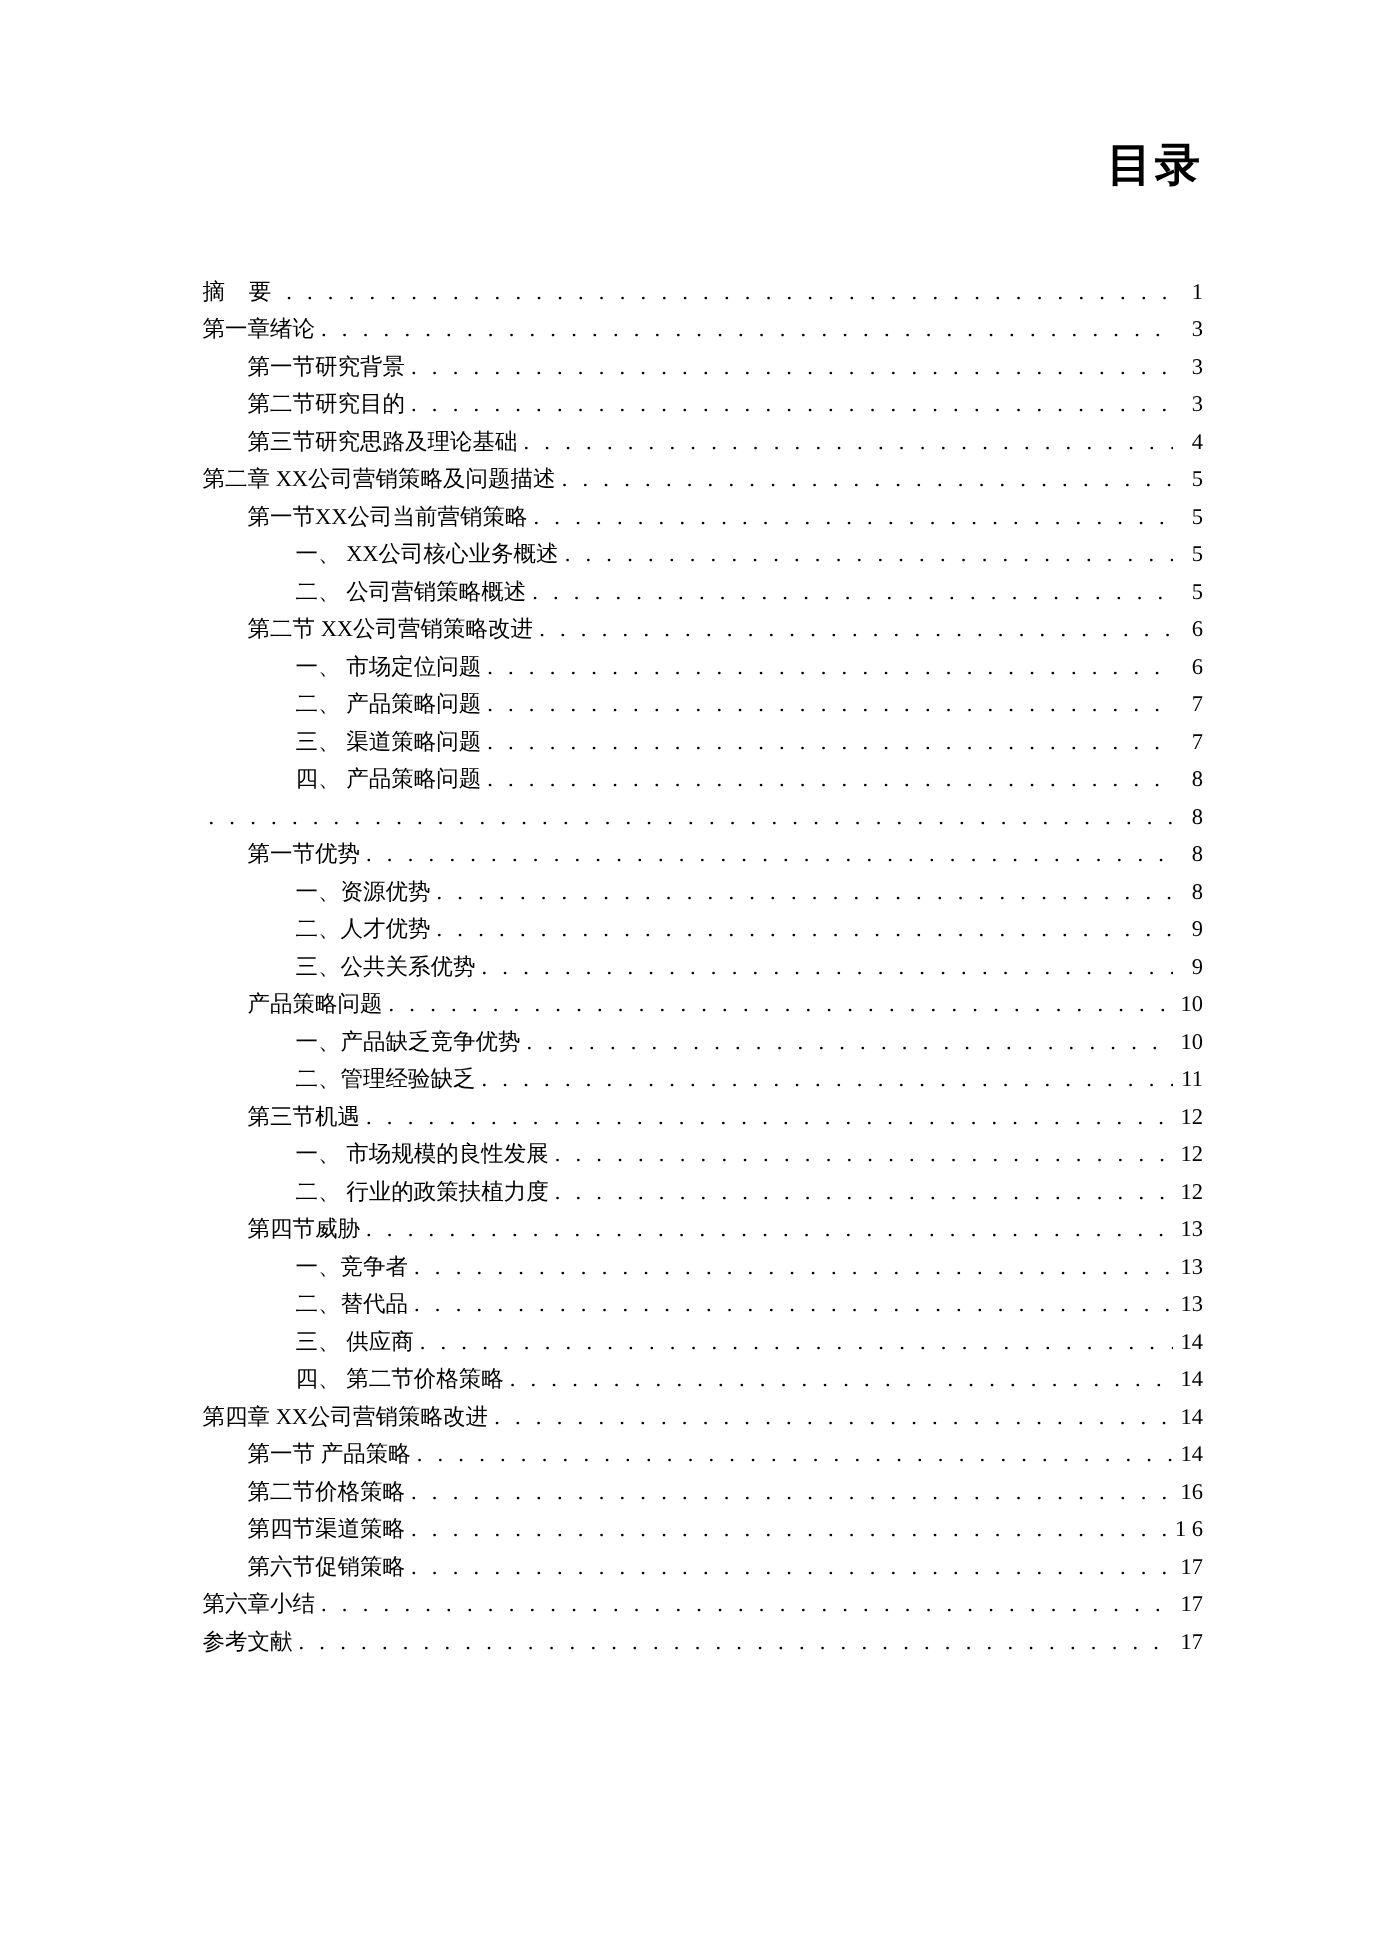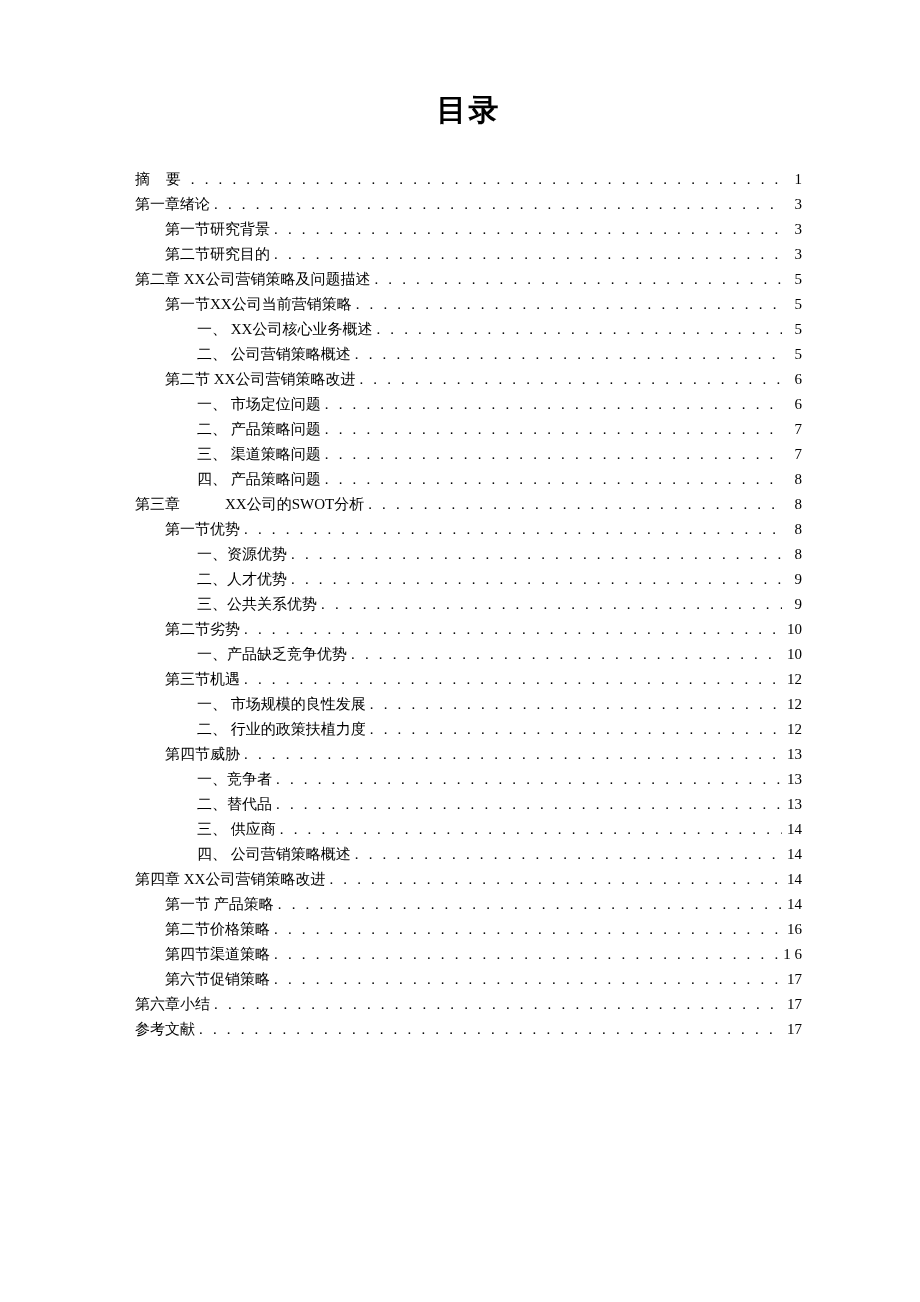--- a/index.html
+++ b/index.html
@@ -9,22 +9,22 @@
       background: #fff;
       font-family: "SimSun", "宋体", serif;
       font-size: 15px;
       color: #000;
       padding: 90px 118px 60px 135px;
     }
     .title {
       font-family: "SimHei", "黑体", sans-serif;
       font-size: 30px;
       font-weight: bold;
-      text-align: center;
-      margin-bottom: 36px;
+      text-align: right;
+      margin-bottom: 52px;
       letter-spacing: 2px;
     }
     .toc-entry {
       display: flex;
       align-items: baseline;
       white-space: nowrap;
       line-height: 25px;
       height: 25px;
     }
     .toc-label {
@@ -70,20 +70,25 @@
     <div class="toc-entry indent-1">
       <span class="toc-label">第一节研究背景</span>
       <span class="toc-dots"></span>
       <span class="toc-page">3</span>
     </div>
     <div class="toc-entry indent-1">
       <span class="toc-label">第二节研究目的</span>
       <span class="toc-dots"></span>
       <span class="toc-page">3</span>
     </div>
+    <div class="toc-entry indent-1">
+      <span class="toc-label">第三节研究思路及理论基础</span>
+      <span class="toc-dots"></span>
+      <span class="toc-page">4</span>
+    </div>
     <div class="toc-entry indent-0">
       <span class="toc-label">第二章 XX公司营销策略及问题描述</span>
       <span class="toc-dots"></span>
       <span class="toc-page">5</span>
     </div>
     <div class="toc-entry indent-1">
       <span class="toc-label">第一节XX公司当前营销策略</span>
       <span class="toc-dots"></span>
       <span class="toc-page">5</span>
     </div>
@@ -116,21 +121,20 @@
       <span class="toc-label">三、 渠道策略问题</span>
       <span class="toc-dots"></span>
       <span class="toc-page">7</span>
     </div>
     <div class="toc-entry indent-2">
       <span class="toc-label">四、 产品策略问题</span>
       <span class="toc-dots"></span>
       <span class="toc-page">8</span>
     </div>
     <div class="toc-entry indent-0">
-      <span class="toc-label">第三章　　　XX公司的SWOT分析</span>
       <span class="toc-dots"></span>
       <span class="toc-page">8</span>
     </div>
     <div class="toc-entry indent-1">
       <span class="toc-label">第一节优势</span>
       <span class="toc-dots"></span>
       <span class="toc-page">8</span>
     </div>
     <div class="toc-entry indent-2">
       <span class="toc-label">一、资源优势</span>
@@ -141,29 +145,34 @@
       <span class="toc-label">二、人才优势</span>
       <span class="toc-dots"></span>
       <span class="toc-page">9</span>
     </div>
     <div class="toc-entry indent-2">
       <span class="toc-label">三、公共关系优势</span>
       <span class="toc-dots"></span>
       <span class="toc-page">9</span>
     </div>
     <div class="toc-entry indent-1">
-      <span class="toc-label">第二节劣势</span>
+      <span class="toc-label">产品策略问题</span>
       <span class="toc-dots"></span>
       <span class="toc-page">10</span>
     </div>
     <div class="toc-entry indent-2">
       <span class="toc-label">一、产品缺乏竞争优势</span>
       <span class="toc-dots"></span>
       <span class="toc-page">10</span>
     </div>
+    <div class="toc-entry indent-2">
+      <span class="toc-label">二、管理经验缺乏</span>
+      <span class="toc-dots"></span>
+      <span class="toc-page">11</span>
+    </div>
     <div class="toc-entry indent-1">
       <span class="toc-label">第三节机遇</span>
       <span class="toc-dots"></span>
       <span class="toc-page">12</span>
     </div>
     <div class="toc-entry indent-2">
       <span class="toc-label">一、 市场规模的良性发展</span>
       <span class="toc-dots"></span>
       <span class="toc-page">12</span>
     </div>
@@ -186,21 +195,21 @@
       <span class="toc-label">二、替代品</span>
       <span class="toc-dots"></span>
       <span class="toc-page">13</span>
     </div>
     <div class="toc-entry indent-2">
       <span class="toc-label">三、 供应商</span>
       <span class="toc-dots"></span>
       <span class="toc-page">14</span>
     </div>
     <div class="toc-entry indent-2">
-      <span class="toc-label">四、 公司营销策略概述</span>
+      <span class="toc-label">四、 第二节价格策略</span>
       <span class="toc-dots"></span>
       <span class="toc-page">14</span>
     </div>
     <div class="toc-entry indent-0">
       <span class="toc-label">第四章 XX公司营销策略改进</span>
       <span class="toc-dots"></span>
       <span class="toc-page">14</span>
     </div>
     <div class="toc-entry indent-1">
       <span class="toc-label">第一节 产品策略</span>

